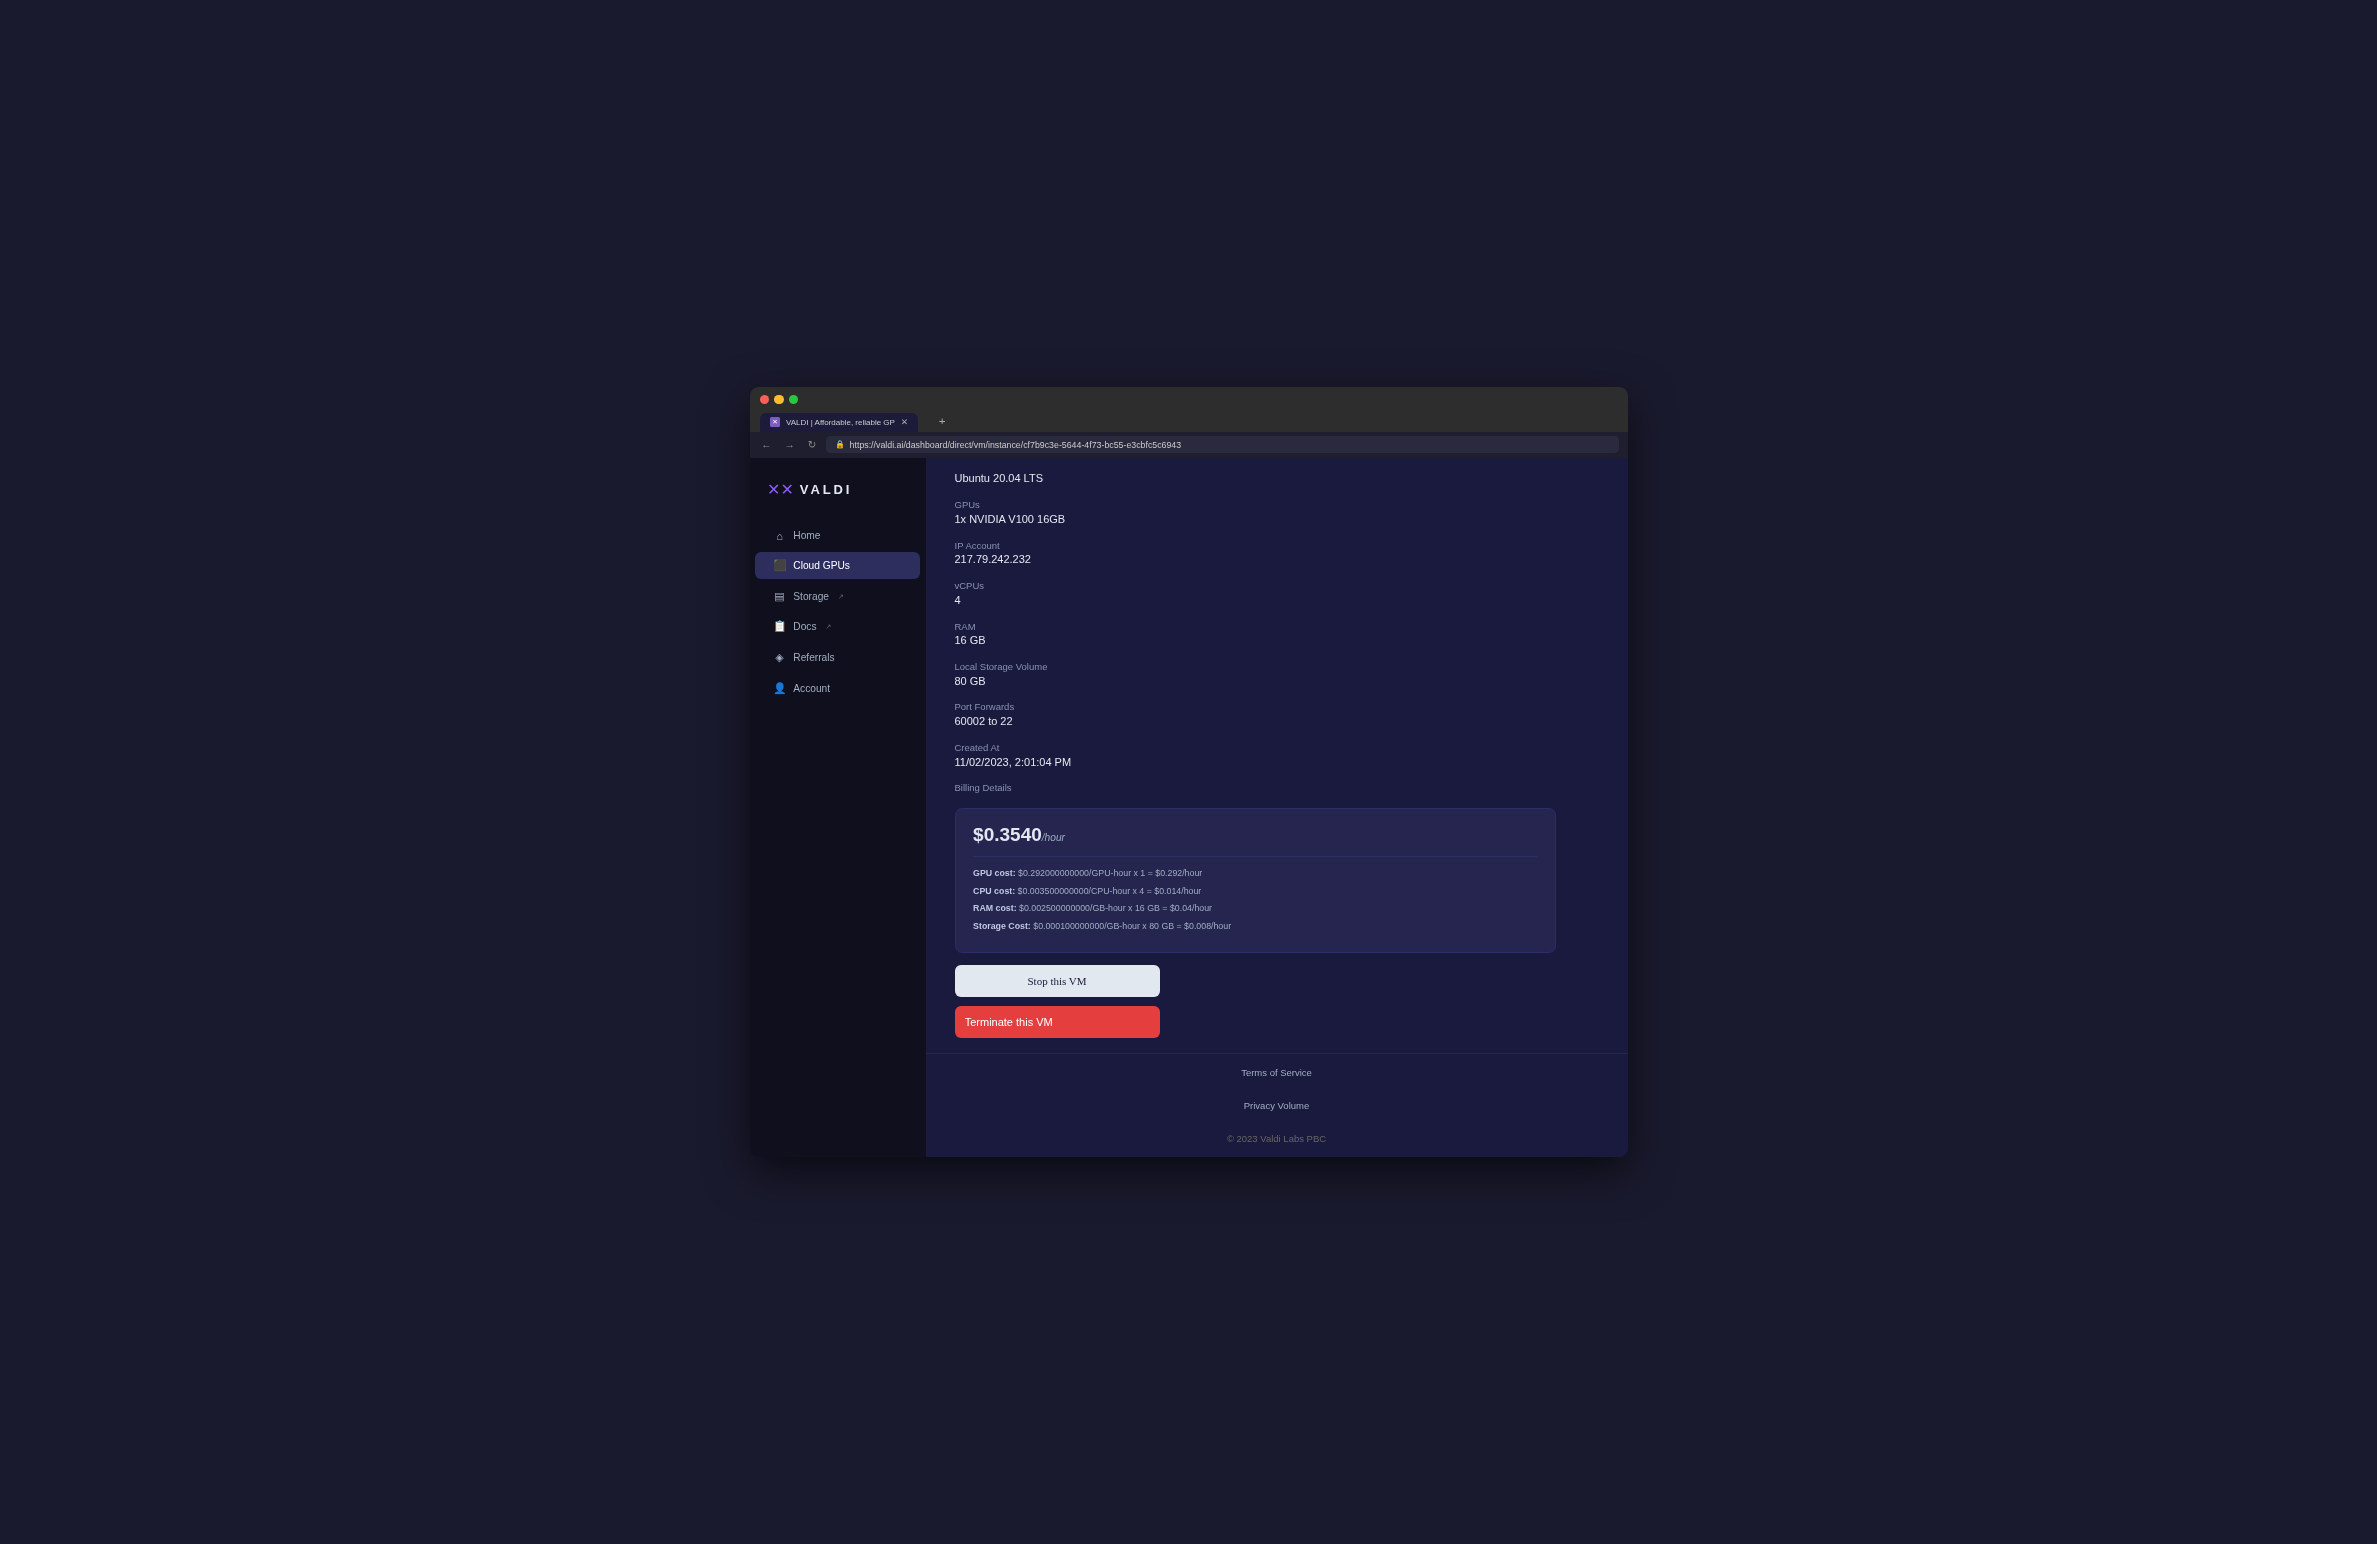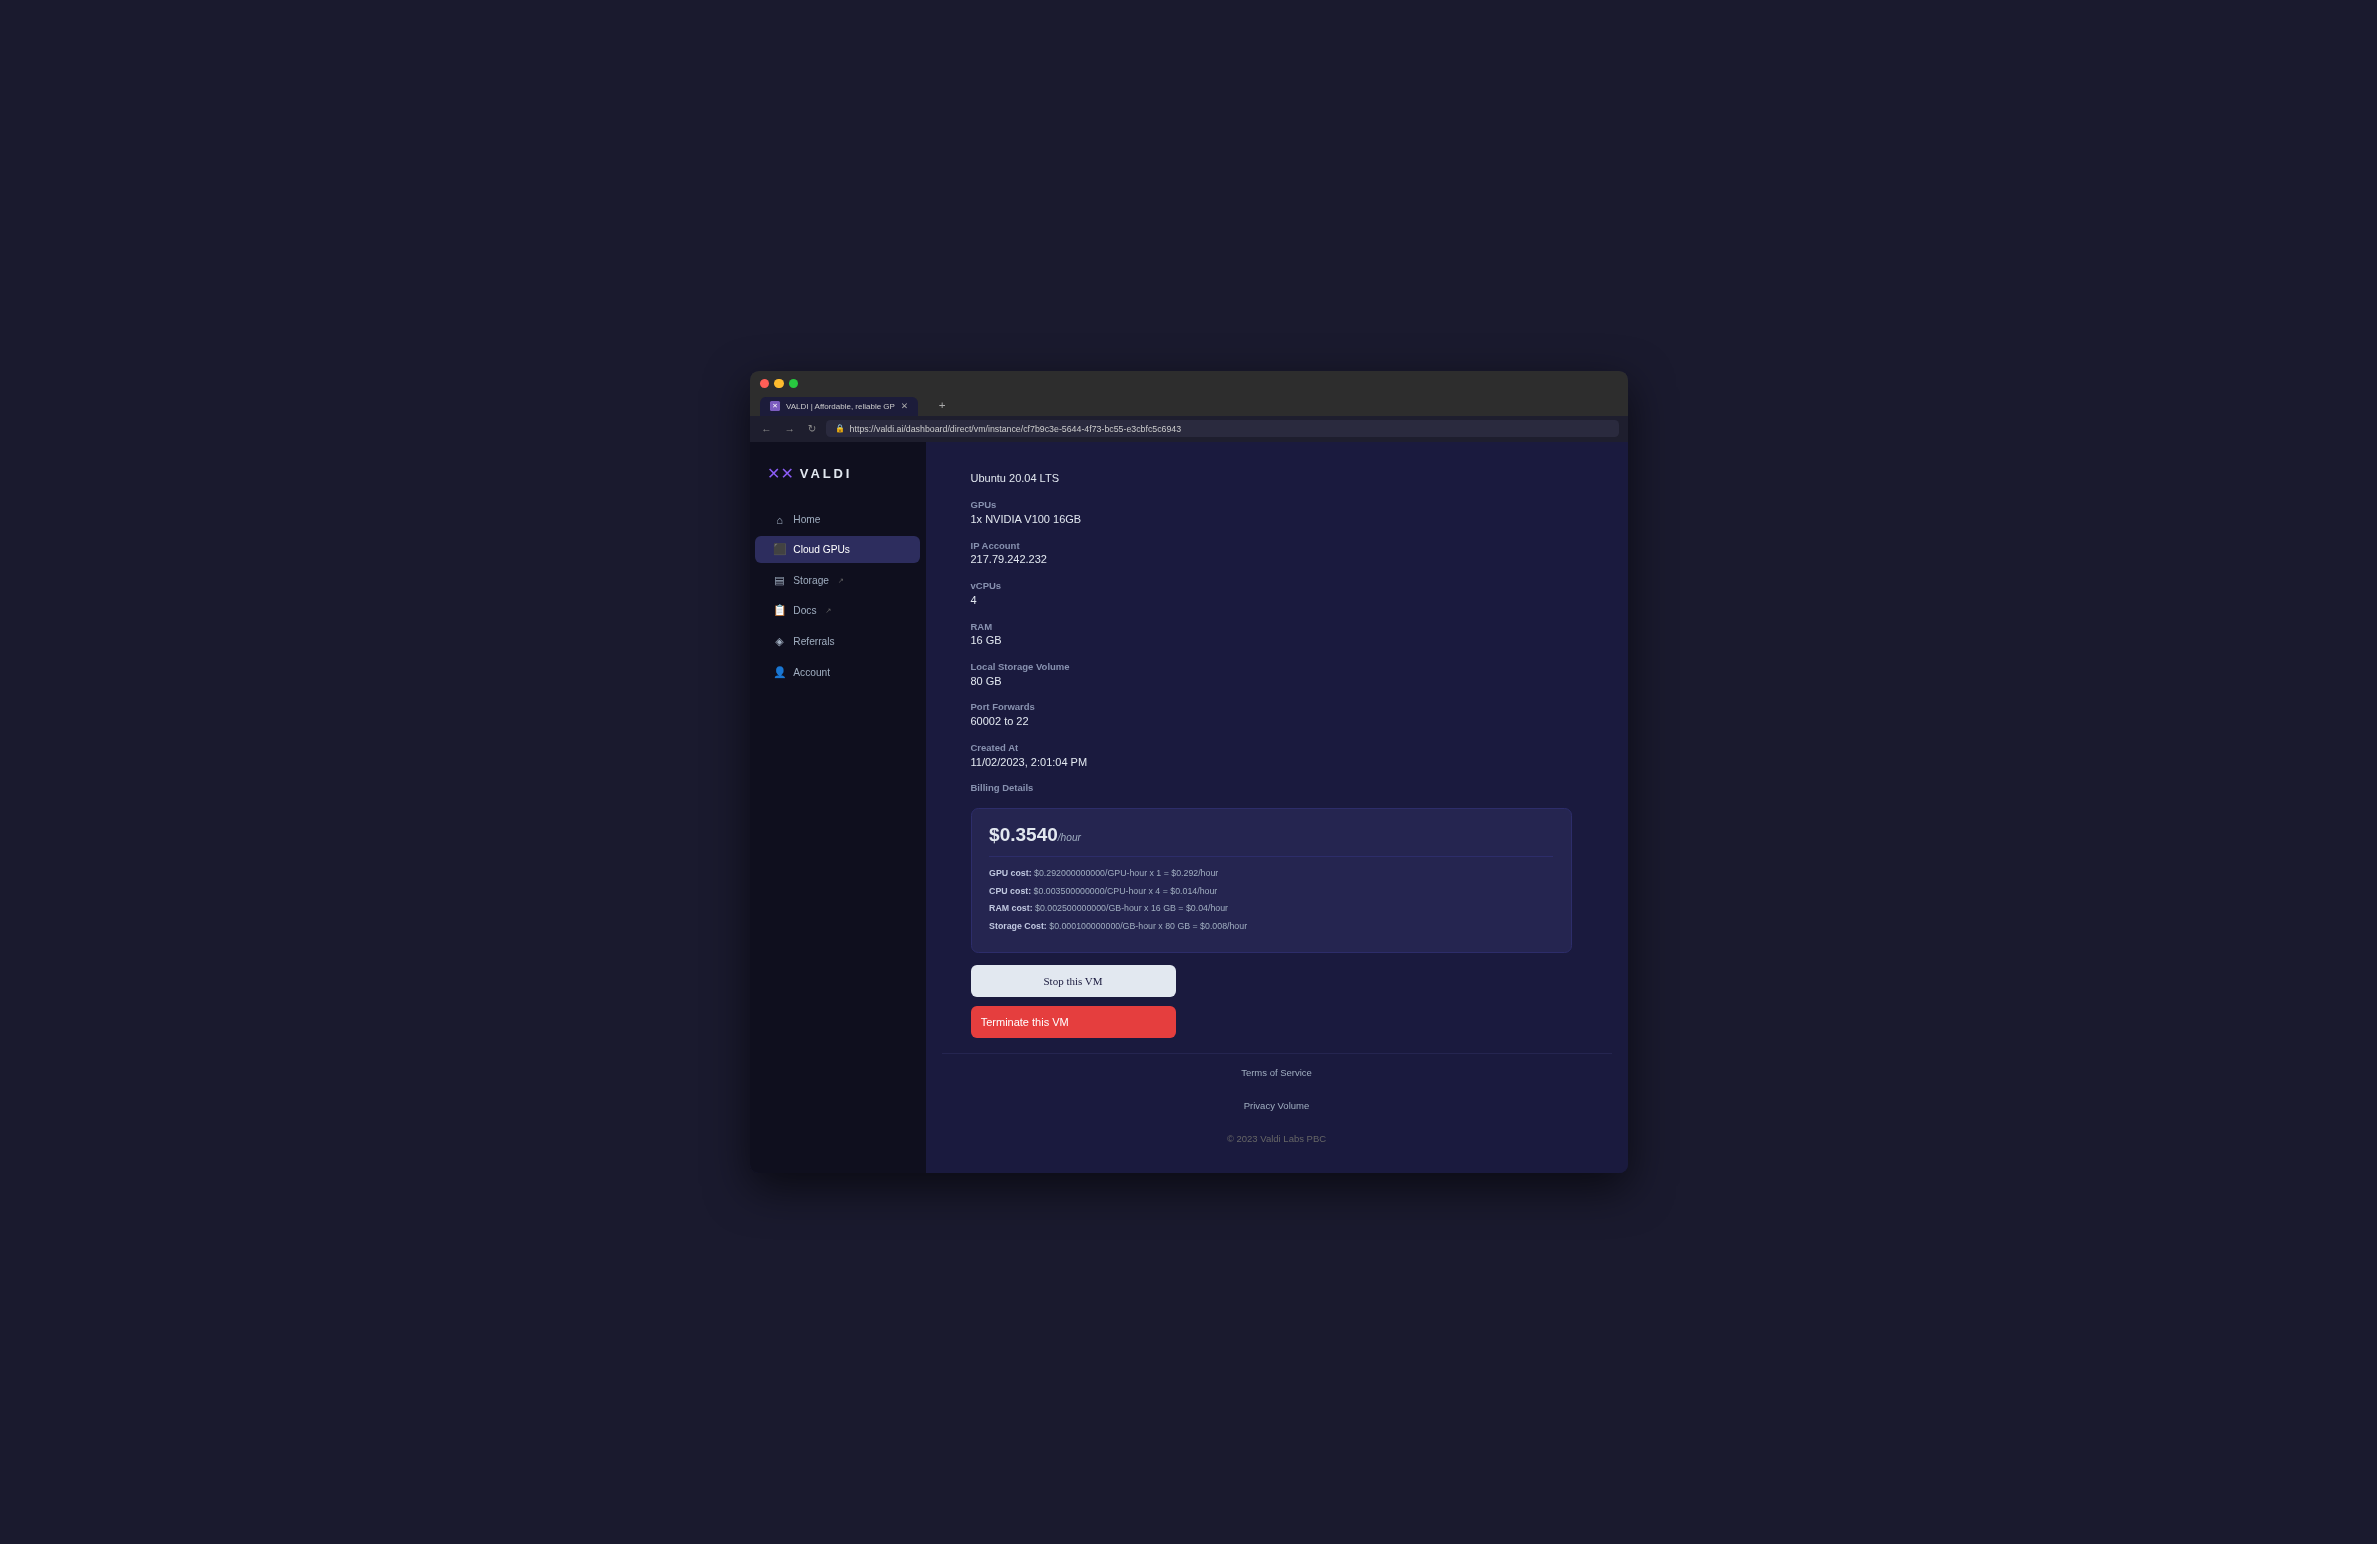--- a/index.html
+++ b/index.html
@@ -167,36 +167,35 @@
       font-size: 7.3px;
       margin-left: 1.5px;
       color: #666;
     }
 
     
     .main-content {
       flex: 1;
       background: #1a1a3e;
       overflow-y: auto;
-      padding: 16px;
+      padding: 0;
     }
 
     .content-area {
       padding: 14.6px 29px;
       max-width: 659px;
     }
 
     .info-block {
       margin-bottom: 14.6px;
     }
     .info-label {
       color: #8892b0;
       font-size: 9.5px;
       margin-bottom: 2.9px;
-      font-weight: bold;
     }
     .info-value {
       color: #e2e8f0;
       font-size: 11px;
       font-weight: 400;
     }
 
     .billing-card {
       background: #252550;
       border-radius: 7.3px;

